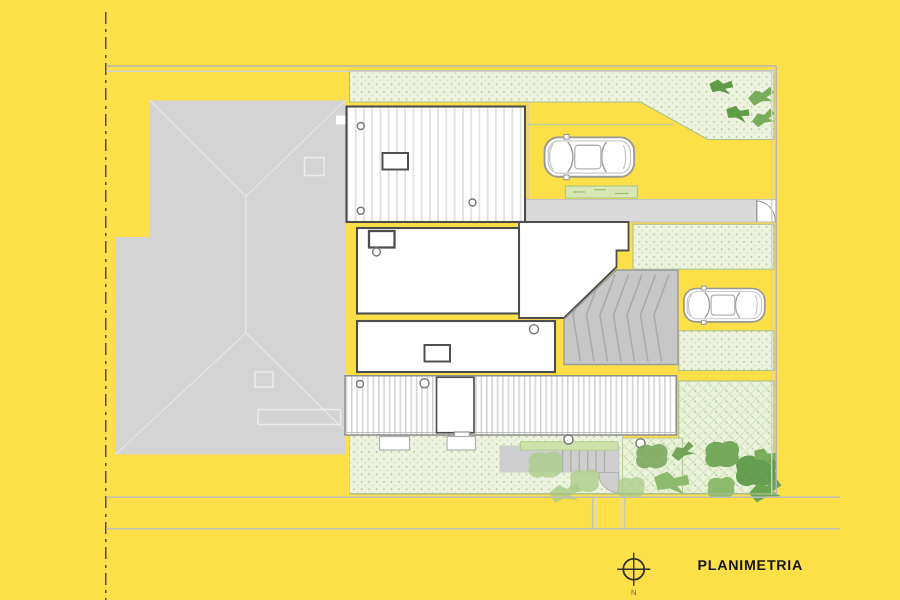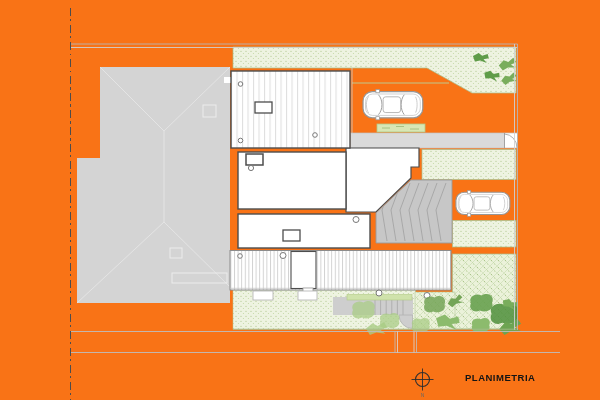--- a/index.html
+++ b/index.html
@@ -1,17 +1,17 @@
 <!DOCTYPE html>
 <html><head>
 <meta charset="utf-8">
 <style>
   html,body{margin:0;padding:0;background:#fff;}
   .stage{
-    position:relative;width:600px;height:400px;background:#f97316;
+    position:relative;width:600px;height:400px;background:#fde047;
     overflow:hidden;font-family:"Liberation Sans",sans-serif;
   }
   .plan-svg{position:absolute;left:0;top:0;}
   .dashdot{
     position:absolute;left:69.6px;top:8px;width:1.4px;height:392px;
     background:repeating-linear-gradient(180deg,
       #4c4c4c 0 8px, transparent 8px 11.5px,
       #4c4c4c 11.5px 13.5px, transparent 13.5px 17px);
   }
   .plan-title{

